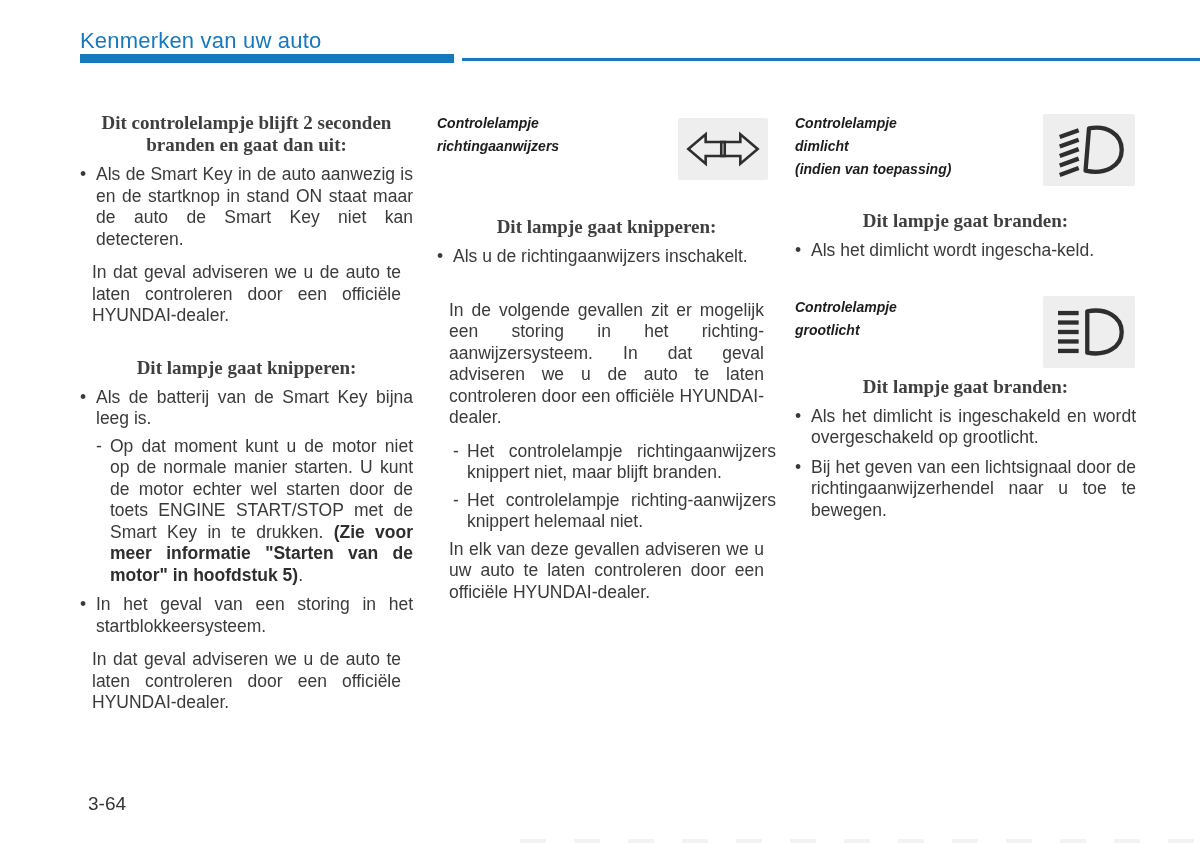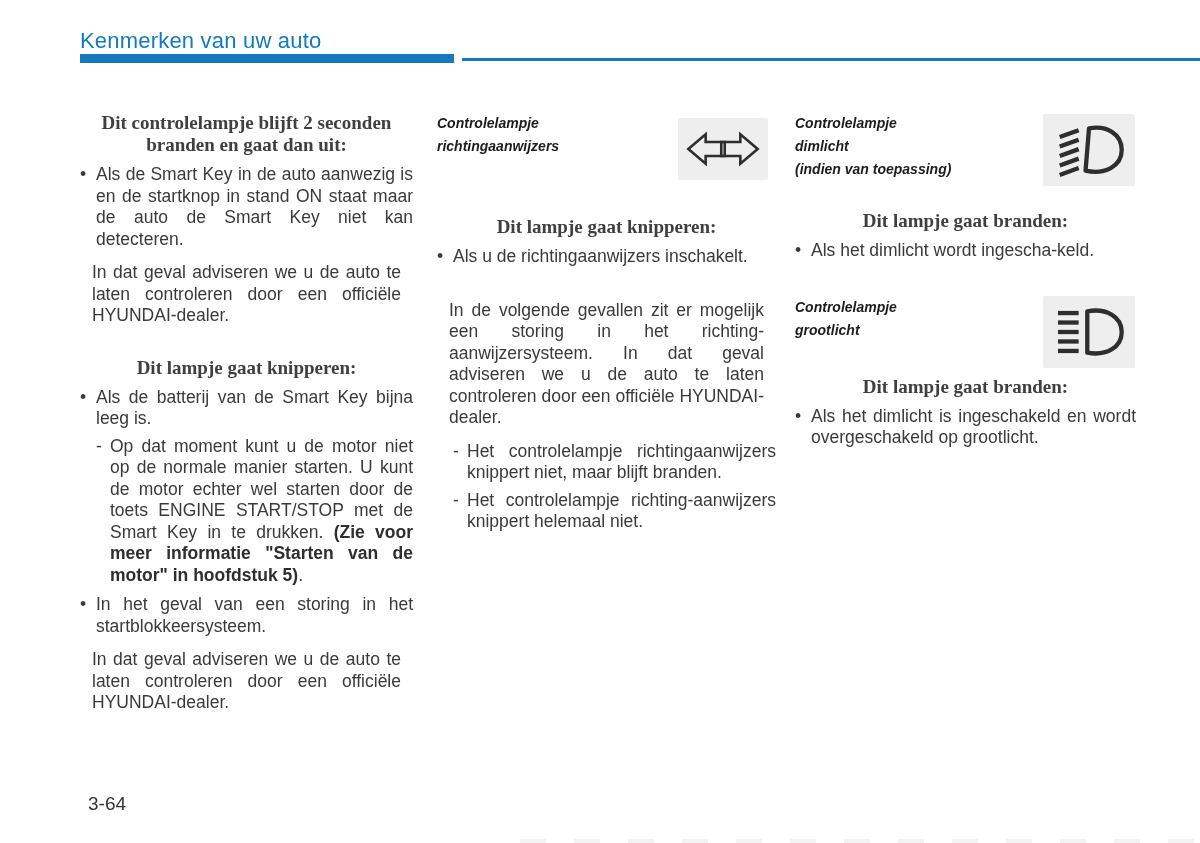--- a/index.html
+++ b/index.html
@@ -116,20 +116,21 @@
 
   <div class="dash mt8">
     <span class="marker dash-marker"></span>
     <span class="btext">Het controlelampje richtingaanwijzers knippert niet, maar blijft branden.</span>
   </div>
   <div class="dash mt6">
     <span class="marker dash-marker"></span>
     <span class="btext">Het controlelampje richting-aanwijzers knippert helemaal niet.</span>
   </div>
 
+  <p class="flow-para mt6" style="margin-top:6px;">In elk van deze gevallen adviseren we u uw auto te laten controleren door een officiële HYUNDAI-dealer.</p>
 </div>
 
 <div class="col col3">
   <div class="section-head" style="height:98px;">
     <div class="sec-title">
       <div>Controlelampje</div>
       <div>dimlicht</div>
       <div>(indien van toepassing)</div>
     </div>
     <div class="icon-box" style="left:248px;top:2px;width:92px;height:72px;">
@@ -165,16 +166,20 @@
         <line x1="10" y1="58" x2="34" y2="58"></line>
       </svg>
     </div>
   </div>
 
   <h3 class="serif-h">Dit lampje gaat branden:</h3>
   <div class="bullet">
     <span class="marker bullet-marker"></span>
     <span class="btext">Als het dimlicht is ingeschakeld en wordt overgeschakeld op grootlicht.</span>
   </div>
+  <div class="bullet mt8">
+    <span class="marker bullet-marker"></span>
+    <span class="btext">Bij het geven van een lichtsignaal door de richtingaanwijzerhendel naar u toe te bewegen.</span>
+  </div>
 </div>
 
 <div class="page-number">3-64</div>
 <div class="scan-edge"></div>
 
 </body></html>

